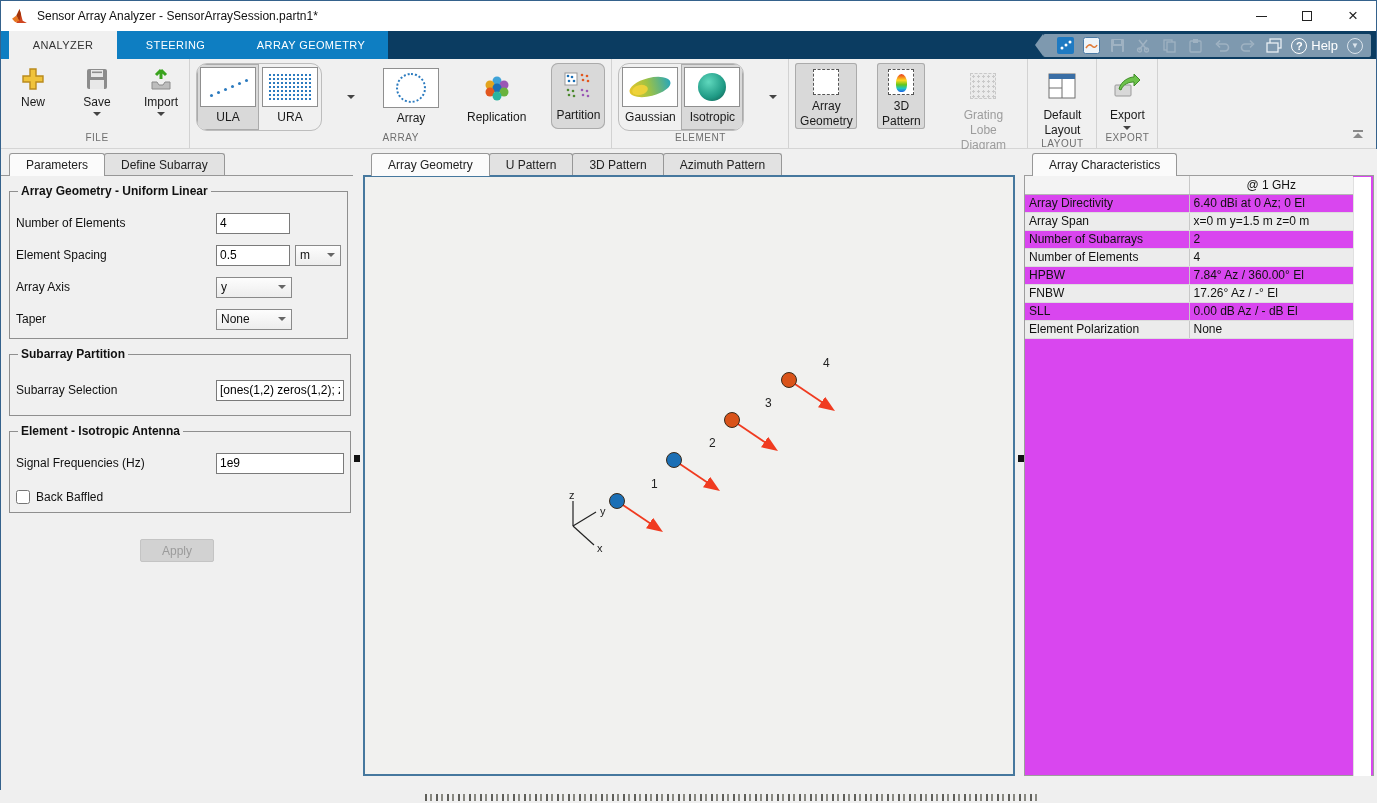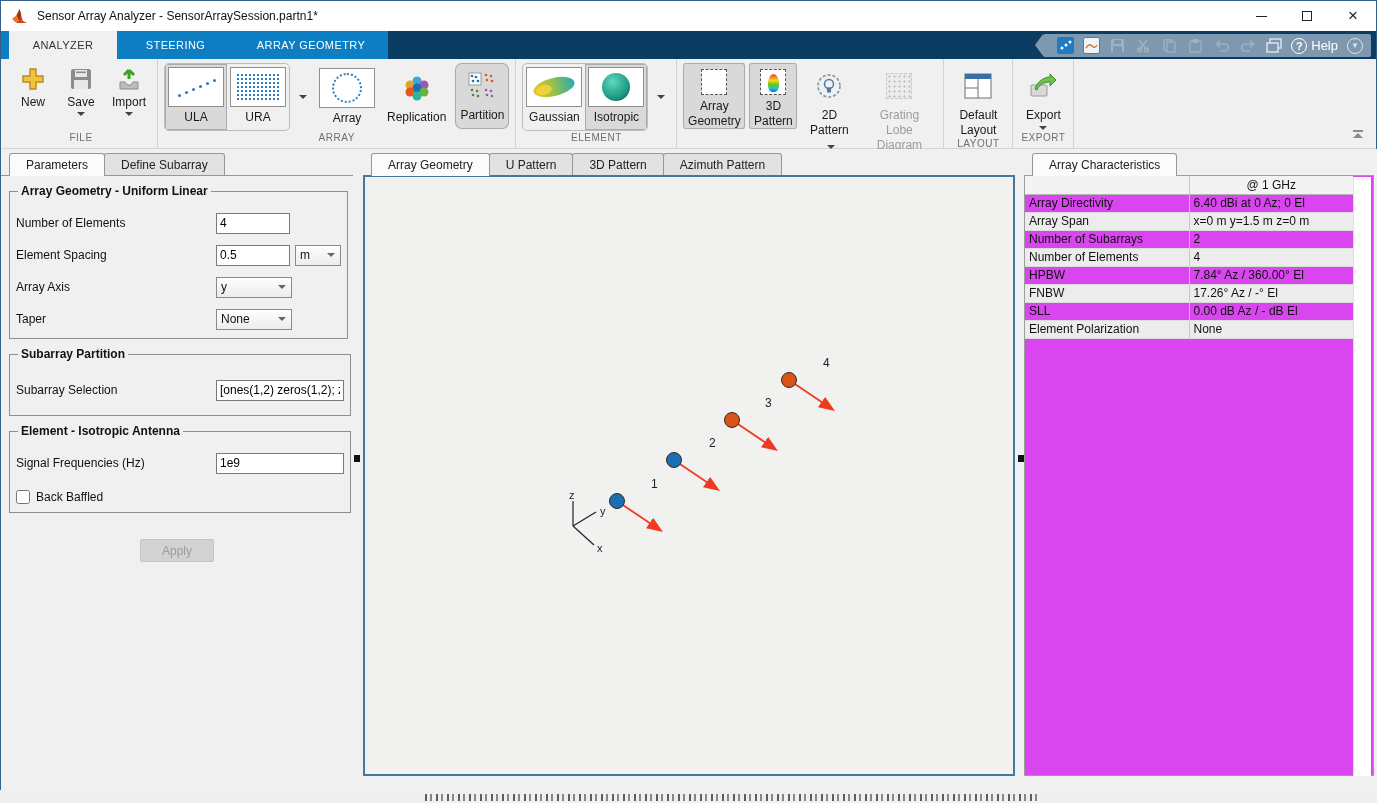--- a/index.html
+++ b/index.html
@@ -30,29 +30,29 @@
   .qat::before { content:""; position:absolute; left:-1px; top:0; border-top:11.5px solid transparent; border-bottom:11.5px solid transparent; border-right:8px solid #7e99af; left:-8px; }
   .qat-icon { width:17px; height:17px; display:flex; align-items:center; justify-content:center; font-size:12px; color:#a8b8c6; }
   .qat-icon svg { display:block; }
   .qat-help { display:flex; align-items:center; gap:4px; color:#fff; font-size:13px; }
   .qat-help .qmark { width:16px; height:16px; border:1.4px solid #fff; border-radius:50%; font-size:11px; display:flex; align-items:center; justify-content:center; font-weight:bold; }
   .qat-caret { width:16px; height:16px; border:1.2px solid #dbe4ec; border-radius:50%; display:flex; align-items:center; justify-content:center; color:#dbe4ec; font-size:8px; }
 
   
   .toolstrip { position:absolute; left:0; top:58px; width:100%; height:90px; background:#f0f0f0; border-bottom:1px solid #d5d5d5; display:flex; }
   .section { display:flex; flex-direction:column; border-right:1px solid #d2d2d2; padding:4px 6px 0 6px; }
-  .section-body { flex:1; display:flex; align-items:flex-start; gap:4px; }
+  .section-body { flex:1; display:flex; align-items:flex-start; gap:20px; }
   .section-label { height:16px; font-size:10px; color:#6e6e6e; text-align:center; letter-spacing:.5px; }
   .big-btn { width:44px; display:flex; flex-direction:column; align-items:center; padding-top:3px; cursor:default; }
   .big-btn .bicon { width:26px; height:26px; display:flex; align-items:center; justify-content:center; }
   .big-btn .blabel { font-size:12px; color:#1a1a1a; margin-top:3px; }
   .caret-down { width:0; height:0; border-left:4px solid transparent; border-right:4px solid transparent; border-top:4px solid #444; margin-top:3px; }
   .caret-inline { display:inline-block; width:0; height:0; border-left:4px solid transparent; border-right:4px solid transparent; border-top:4px solid #444; margin-left:3px; }
 
-  .tile-group { display:flex; border:1px solid #bdbdbd; border-radius:5px; overflow:hidden; height:68px; }
+  .tile-group { display:flex; border:1px solid #bdbdbd; border-radius:11px; overflow:hidden; height:68px; }
   .tile { width:62px; padding:3px 3px 0 3px; display:flex; flex-direction:column; align-items:center; cursor:default; }
   .tile.selected { background:#d9d9d9; box-shadow:inset 0 0 0 1px #ababab; }
   .tile .ticon { width:56px; height:40px; background:#fff; border:1px solid #8f8f8f; display:flex; align-items:center; justify-content:center; }
   .tile .tlabel { font-size:12px; color:#1a1a1a; margin-top:3px; }
   .drop-strip { width:18px; height:68px; display:flex; align-items:center; justify-content:center; cursor:default; }
 
   .mid-btn { display:flex; flex-direction:column; align-items:center; padding:3px 5px 0 5px; border-radius:3px; cursor:default; }
   .mid-btn.selected { background:#d9d9d9; box-shadow:inset 0 0 0 1px #ababab; }
   .mid-btn .micon { height:40px; display:flex; align-items:center; justify-content:center; }
   .mid-btn .mlabel { font-size:12px; color:#1a1a1a; text-align:center; line-height:1.25; margin-top:2px; }
@@ -393,30 +393,20 @@
           <span class="mlabel">Array Geometry</span>
         </div>
         <div class="mid-btn selected" style="width:48px;height:66px;">
           <span class="micon">
               <span class="blob3d">
                 <span class="blob"></span>
               </span>
             </span>
           <span class="mlabel">3D Pattern</span>
         </div>
-        <div class="mid-btn" style="width:56px;">
-          <span class="micon">
-            <svg width="28" height="28" viewBox="0 0 28 28">
-              <circle cx="14" cy="14" r="11" fill="none" stroke="#7a93a8" stroke-width="1.6" stroke-dasharray="3 2"></circle>
-              <circle cx="14" cy="12" r="4.5" fill="none" stroke="#4a7aa5" stroke-width="1.5"></circle>
-              <rect x="12" y="15.5" width="4" height="5" fill="#4a7aa5"></rect>
-            </svg>
-          </span>
-          <span class="mlabel"><span>2D Pattern</span><span class="caret-inline"></span></span>
-        </div>
         <div class="mid-btn disabled" style="width:76px;">
           <span class="micon">
               <span class="grid-gray"></span>
             </span>
           <span class="mlabel">Grating Lobe Diagram</span>
         </div>
       </div>
       <div class="section-label">PLOTS</div>
     </div>
 

